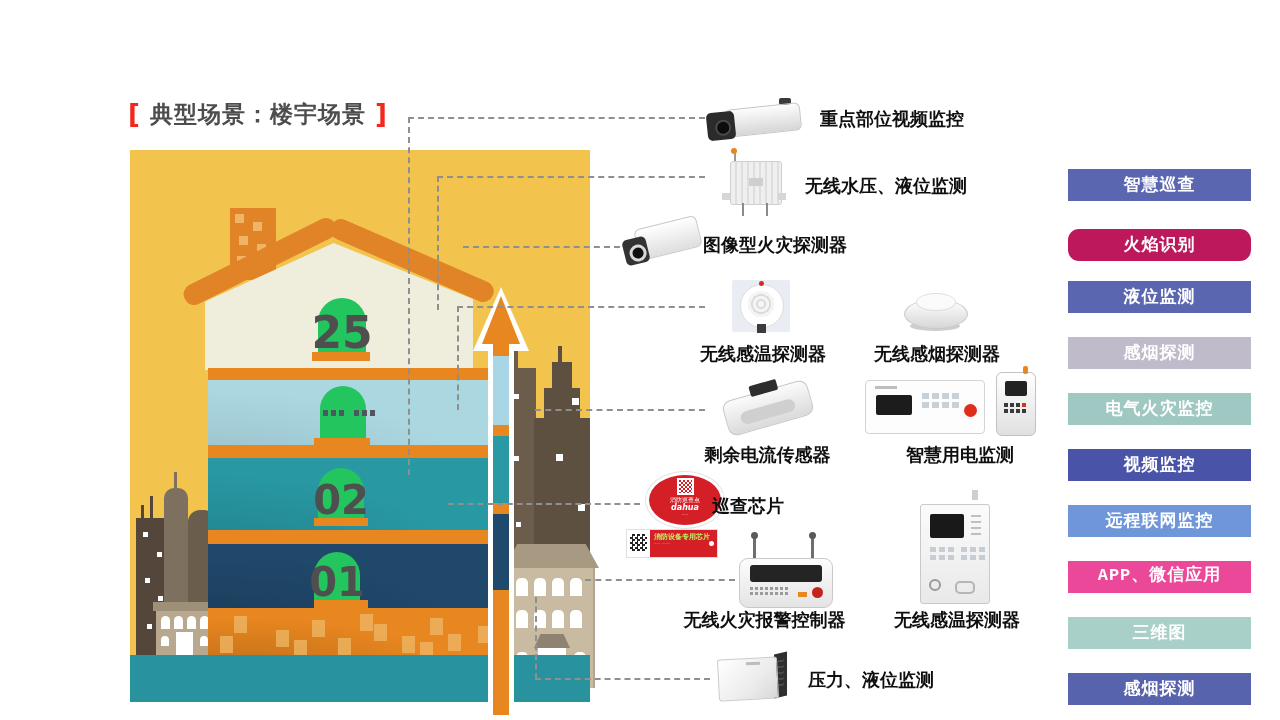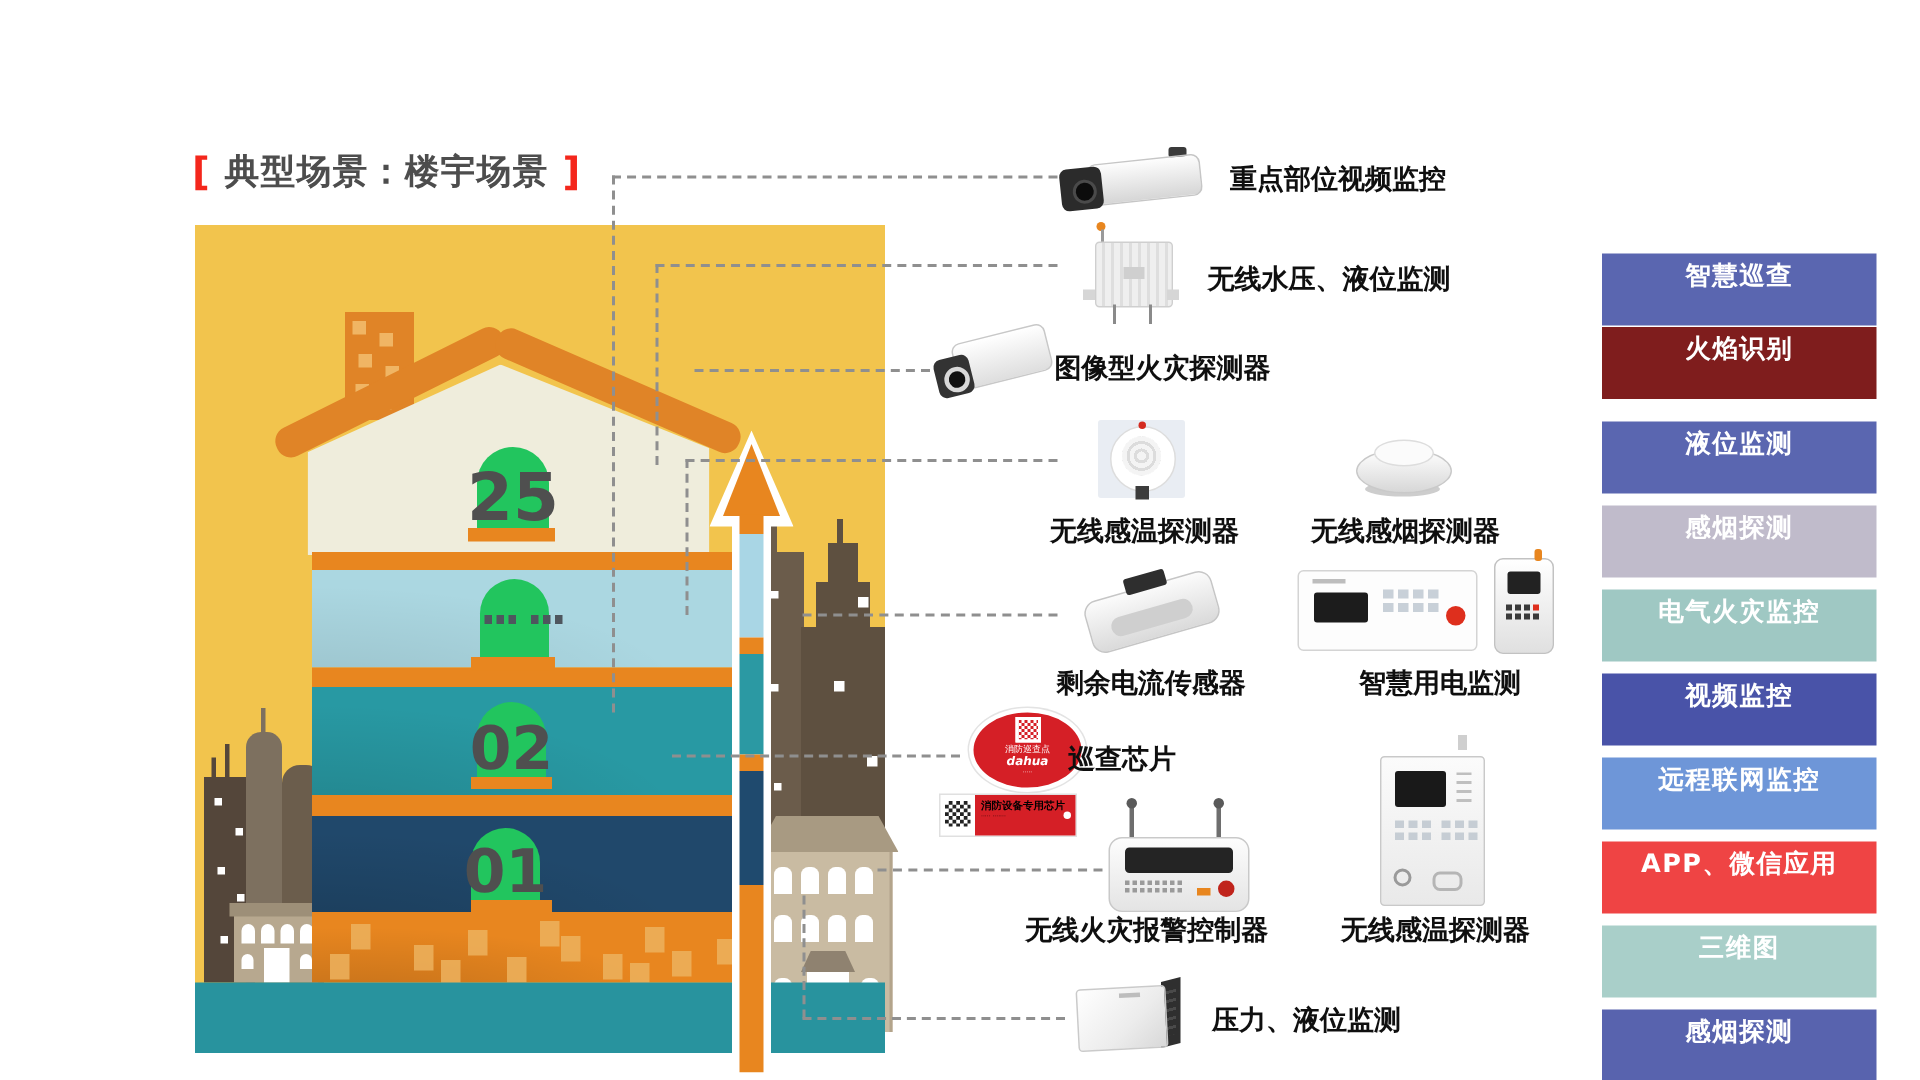--- a/index.html
+++ b/index.html
@@ -116,21 +116,21 @@
 
   .chip-round{position:absolute;left:20px;top:0;width:72px;height:50px;border-radius:50%;background:#D51F26;
               border:3px solid #fff;box-shadow:0 0 0 1px #e3e3e3;text-align:center;color:#fff;}
   .chip-qr{width:13px;height:13px;margin:3px auto 1px;background:
            repeating-conic-gradient(#fff 0 25%,#D51F26 0 50%) 0 0/4px 4px;border:2px solid #fff;background-color:#fff;}
   .chip-t1{font-size:6px;line-height:7px;}
   .chip-brand{font-size:8px;font-weight:bold;font-style:italic;line-height:9px;}
   .chip-t2{font-size:4px;line-height:5px;opacity:.85;}
   .chip-tag{position:absolute;left:0;top:57px;width:90px;height:27px;background:#fff;border:1px solid #e0e0e0;display:flex;}
   .chip-tagqr{width:17px;height:17px;margin:4px 3px;background:repeating-conic-gradient(#222 0 25%,#fff 0 50%) 0 0/5px 5px;}
-  .chip-tagred{flex:1;background:#D51F26;color:#000000;padding:3px 4px 12px 4px;}
+  .chip-tagred{flex:1;background:#D51F26;color:#bef264;padding:3px 4px 12px 4px;}
   .chip-tagred .l1{font-size:7px;line-height:8px;font-weight:bold;}
   .chip-tagred .l2{font-size:4px;line-height:6px;opacity:.8;}
   .chip-tagdot{position:absolute;right:3px;top:11px;width:5px;height:5px;border-radius:50%;background:#fff;}
 
   .wc-ant{position:absolute;top:2px;width:3px;height:20px;background:#6e6e6e;}
   .wc-ant::before{content:"";position:absolute;left:-2px;top:-6px;width:7px;height:7px;border-radius:50%;background:#5a5a5a;}
   .wc-box{position:absolute;left:4px;top:22px;width:92px;height:48px;border-radius:9px;
           background:linear-gradient(#fdfdfd,#e4e4e4);border:1px solid #c9c9c9;}
   .wc-panel{position:absolute;left:10px;top:6px;width:72px;height:17px;background:#242424;border-radius:3px;}
   .wc-dots{position:absolute;left:10px;top:28px;display:grid;grid-template-columns:repeat(8,3px);grid-auto-rows:3px;gap:2px;}
@@ -152,21 +152,21 @@
   .ui-oval{position:absolute;left:34px;top:76px;width:16px;height:9px;border-radius:5px;border:2px solid #b5b5b5;}
 
   .pb-front{position:absolute;left:2px;top:12px;width:58px;height:40px;border-radius:3px;
             background:linear-gradient(135deg,#ffffff 0%,#ececec 60%,#d8d8d8 100%);border:1px solid #cacaca;transform:rotate(-3deg);}
   .pb-side{position:absolute;left:58px;top:7px;width:13px;height:44px;background:#2f2f2f;transform:skewY(-14deg);}
   .pb-vents{position:absolute;left:61px;top:14px;width:7px;height:30px;transform:skewY(-14deg);
             background:repeating-linear-gradient(#4a4a4a 0 2px,transparent 2px 6px);}
   .pb-logo{position:absolute;left:30px;top:16px;width:14px;height:3px;background:#bdbdbd;transform:rotate(-3deg);}
 
   
-  .badge{position:absolute;left:1068px;width:183px;height:48px;line-height:30px;text-align:center;
+  .badge{position:absolute;left:1068px;width:183px;height:32px;line-height:30px;text-align:center;
          color:#fff;font-weight:bold;font-size:17px;letter-spacing:1px;}
 </style>
 </head>
 <body>
 
 <div class="stage">
 
   <div class="title">
     <span class="br">[</span>
     <span>典型场景：楼宇场景</span>
@@ -473,23 +473,23 @@
 
   <div class="dev" style="left:716px;top:646px;width:80px;height:58px;">
     <div class="pb-side"></div>
       <div class="pb-vents"></div>
     <div class="pb-front"></div>
       <div class="pb-logo"></div>
   </div>
   <div class="dlabel" style="left:808px;top:668px;">压力、液位监测</div>
 
   <div class="badge" style="top: 169px; background: rgb(90, 102, 176);">智慧巡查</div>
-  <div class="badge" style="top: 218px; background: #7f1d1d;">火焰识别</div>
+  <div class="badge" style="top: 229px; background: #be185d; border-radius: 11px;">火焰识别</div>
   <div class="badge" style="top: 281px; background: rgb(90, 102, 176);">液位监测</div>
   <div class="badge" style="top: 337px; background: rgb(192, 187, 203);">感烟探测</div>
   <div class="badge" style="top: 393px; background: rgb(159, 200, 195);">电气火灾监控</div>
   <div class="badge" style="top: 449px; background: rgb(73, 83, 168);">视频监控</div>
   <div class="badge" style="top: 505px; background: rgb(110, 150, 216);">远程联网监控</div>
-  <div class="badge" style="top: 561px; background: #ef4444;">APP、微信应用</div>
+  <div class="badge" style="top: 561px; background: #ec4899; font-family: Liberation Mono, monospace;">APP、微信应用</div>
   <div class="badge" style="top: 617px; background: rgb(169, 207, 201);">三维图</div>
   <div class="badge" style="top: 673px; background: rgb(88, 99, 174);">感烟探测</div>
 
 </div>
 
 </body></html>

